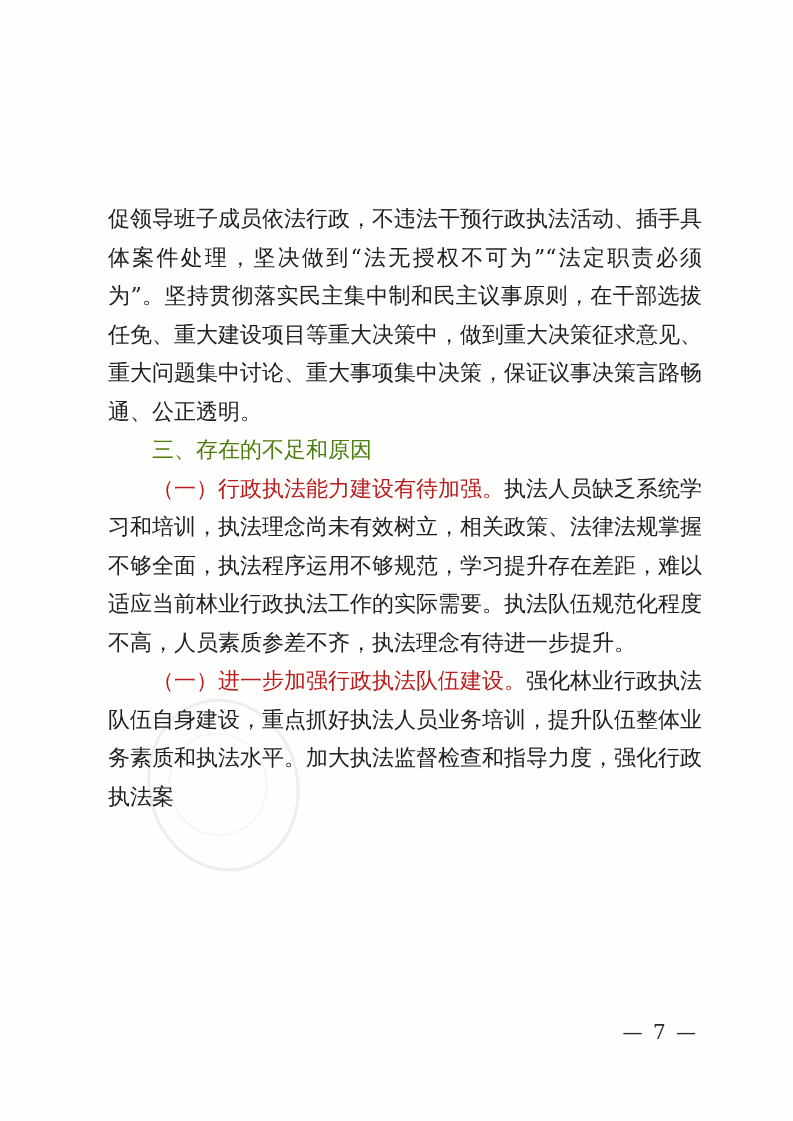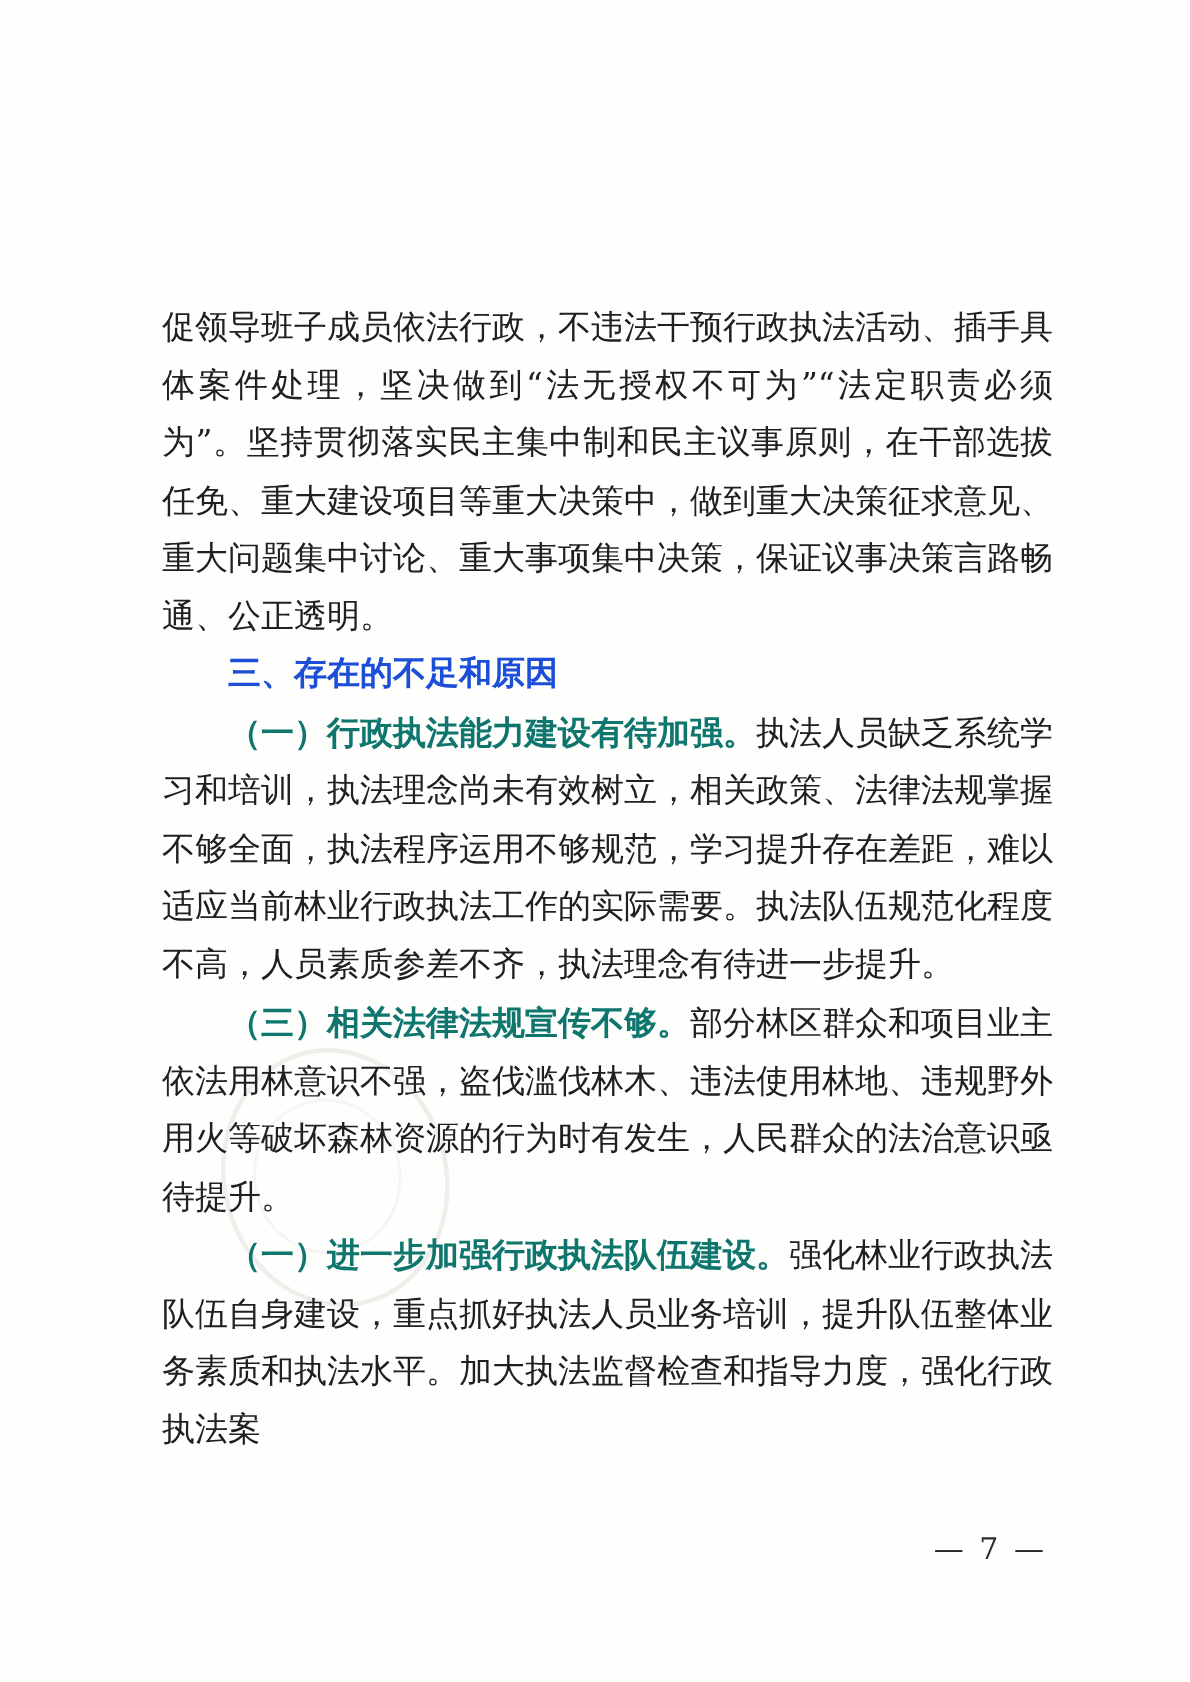--- a/index.html
+++ b/index.html
@@ -57,28 +57,28 @@
     margin: 0;
     padding: 0;
   }
   .para-indent {
     text-indent: 2em;
   }
   .heading {
     margin: 0;
     font-size: 22px;
     line-height: 38.5px;
-    font-weight: bold;
+    font-weight: normal;
     text-indent: 2em;
     font-family: "DejaVu Sans", sans-serif;
-    color: #1d4ed8;
+    color: #4d7c0f;
   }
   .lead {
-    font-weight: bold;
-    color: #0f766e;
+    font-weight: normal;
+    color: #b91c1c;
   }
   .page-number {
     position: absolute;
     top: 1019px;
     right: 95px;
     font-size: 20px;
     line-height: 26px;
     color: #2a2a2a;
     font-family: "DejaVu Serif", serif;
     letter-spacing: 2px;
@@ -98,23 +98,20 @@
       <span>促领导班子成员依法行政，不违法干预行政执法活动、插手具体案件处理，坚决做到“法无授权不可为”“法定职责必须为”。坚持贯彻落实民主集中制和民主议事原则，在干部选拔任免、重大建设项目等重大决策中，做到重大决策征求意见、重大问题集中讨论、重大事项集中决策，保证议事决策言路畅通、公正透明。</span>
     </p>
 
     <h3 class="heading">三、存在的不足和原因</h3>
 
     <p class="para-indent">
       <span class="lead">（一）行政执法能力建设有待加强。</span><span>执法人员缺乏系统学习和培训，执法理念尚未有效树立，相关政策、法律法规掌握不够全面，执法程序运用不够规范，学习提升存在差距，难以适应当前林业行政执法工作的实际需要。执法队伍规范化程度不高，人员素质参差不齐，执法理念有待进一步提升。</span>
     </p>
 
 
-    <p class="para-indent">
-      <span class="lead">（三）相关法律法规宣传不够。</span><span>部分林区群众和项目业主依法用林意识不强，盗伐滥伐林木、违法使用林地、违规野外用火等破坏森林资源的行为时有发生，人民群众的法治意识亟待提升。</span>
-    </p>
 
 
     <p class="para-indent">
       <span class="lead">（一）进一步加强行政执法队伍建设。</span><span>强化林业行政执法队伍自身建设，重点抓好执法人员业务培训，提升队伍整体业务素质和执法水平。加大执法监督检查和指导力度，强化行政执法案</span>
     </p>
 
   </main>
 
   <div class="page-number">— 7 —</div>
 

